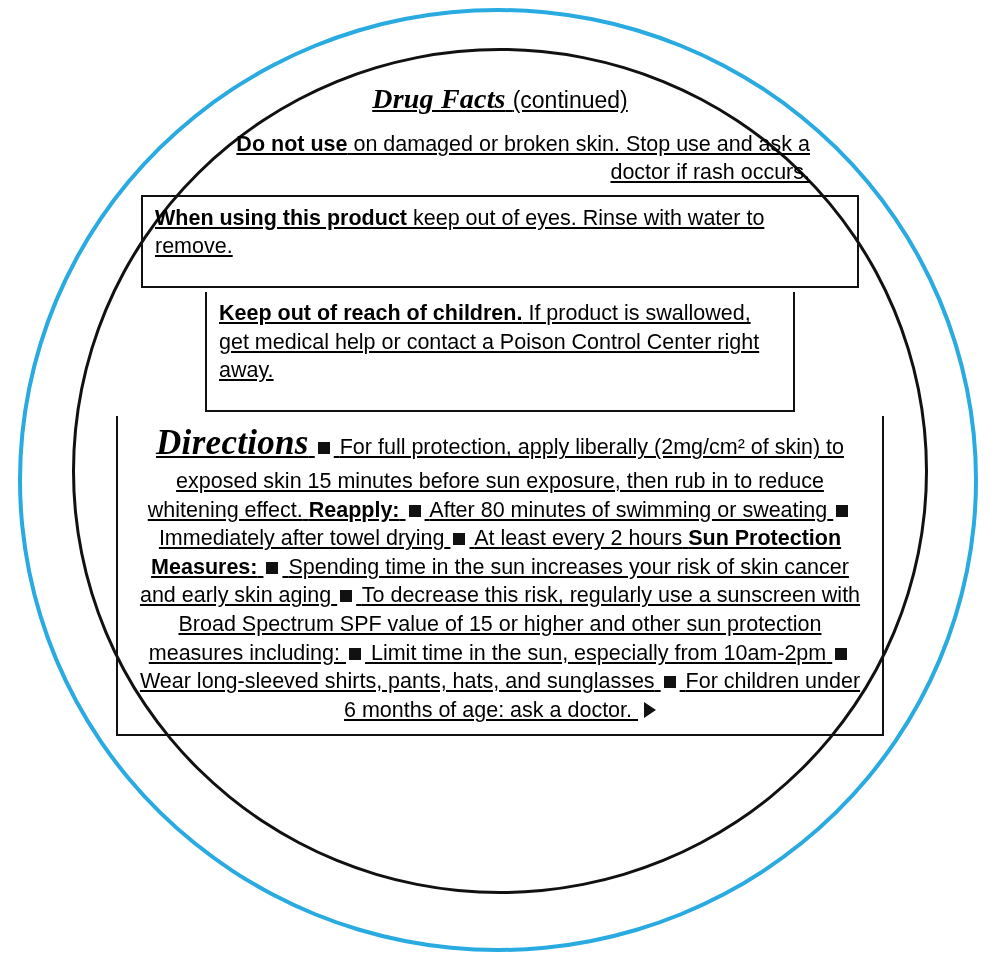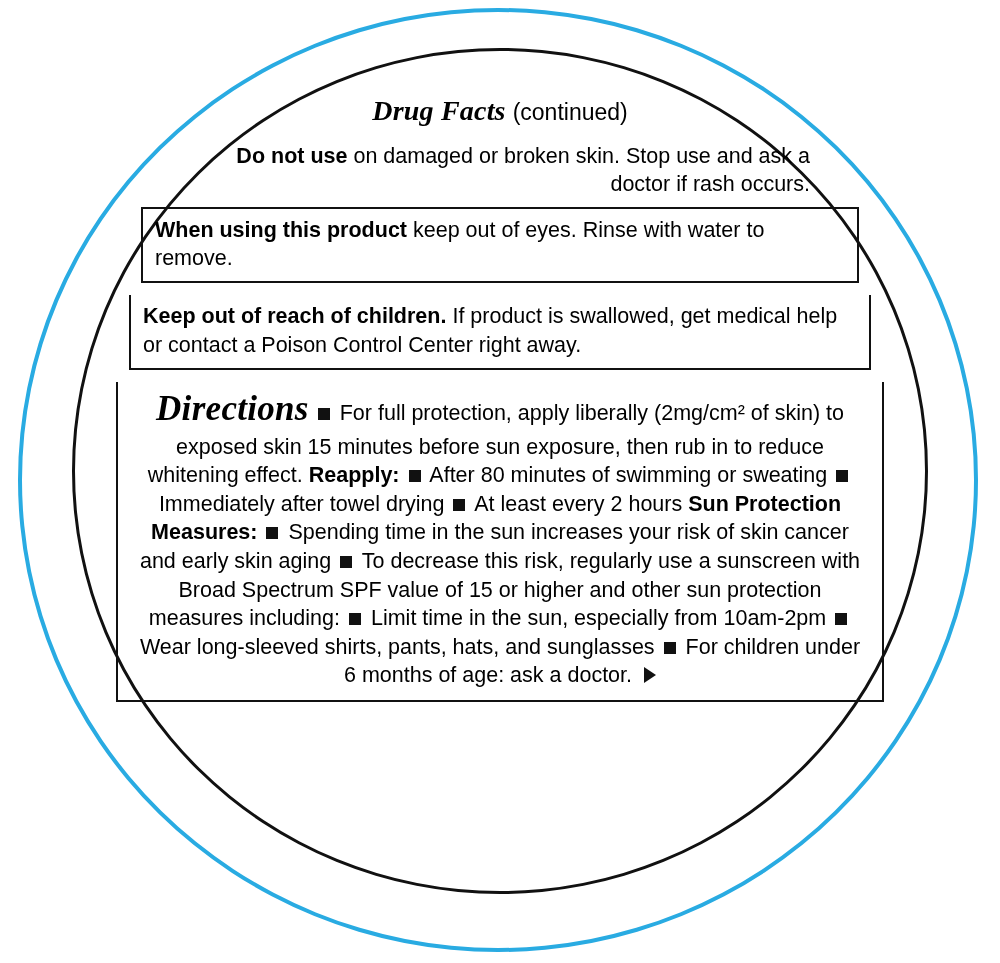--- a/index.html
+++ b/index.html
@@ -42,23 +42,24 @@
     height: 846px;
     border: 3px solid #111111;
     border-radius: 50%;
     box-sizing: border-box;
   }
 
   
   .panel {
     position: absolute;
     left: 100px;
-    top: 96px;
+    top: 84px;
     width: 800px;
     height: 720px;
+    text-decoration: underline;
   }
 
   .panel-title {
     text-align: center;
     font-size: 25px;
     line-height: 1.1;
     padding-bottom: 8px;
   }
   .panel-title .df {
     font-family: "Liberation Serif", serif;
@@ -83,31 +84,31 @@
   .sect-center {
     text-align: right;
   }
   .sect-left {
     text-align: left;
   }
 
   
   .row-1 { width: 620px; margin: 0 auto; }
   .row-2 { width: 718px; margin: 0 auto; }
-  .row-3 { width: 742px; margin: 12px auto; }
+  .row-3 { width: 590px; margin: 4px auto; }
   .row-4 { width: 768px; margin: 0 auto; }
 
   .box-border {
     border-left: 2.5px solid #111111;
     border-right: 2.5px solid #111111;
   }
   .box-top { border-top: 2.5px solid #111111; }
   .box-bottom { border-bottom: 2.5px solid #111111; }
 
-  .pad-in { padding: 7px 12px 9px 12px; box-sizing: border-box; }
+  .pad-in { padding: 7px 12px 26px 12px; box-sizing: border-box; }
 
   .directions {
     font-size: 21.5px;
     line-height: 1.33;
     text-align: center;
     padding: 4px 14px 10px 14px;
     box-sizing: border-box;
   }
   .directions .dir-head {
     font-family: "Liberation Serif", serif;

